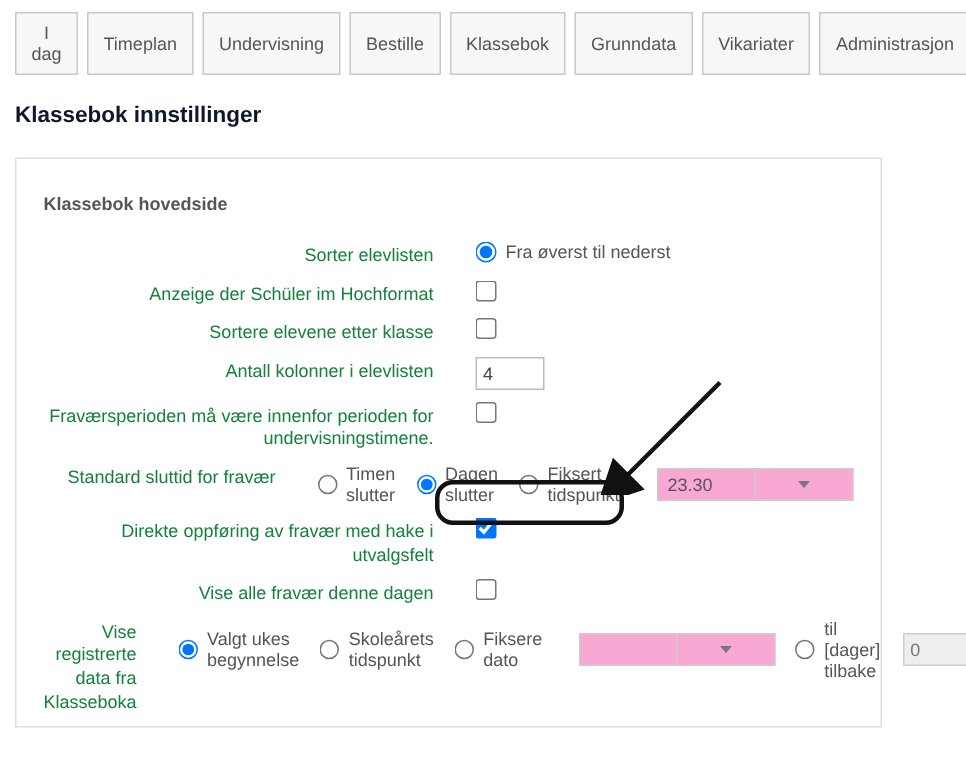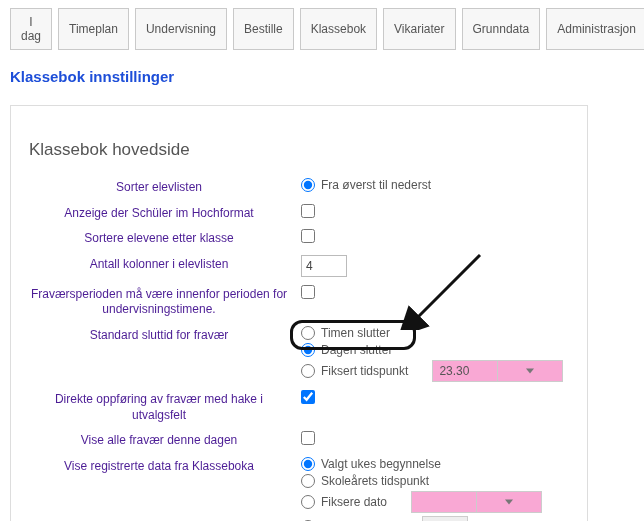--- a/index.html
+++ b/index.html
@@ -1,24 +1,24 @@
 <!DOCTYPE html>
 <html><head>
 <meta charset="utf-8">
 <style>
   html,body{margin:0;padding:0;font-family:"Segoe UI",Arial,sans-serif;font-size:12px;color:#555;background:#fff}
   .page{width:598px;height:521px;box-sizing:border-box;padding:8px 10px;position:relative}
   .tabs{display:flex;gap:6px;margin-bottom:18px}
   .tab{border:1px solid #c9c9c9;background:#f7f7f7;padding:6px 10px;font-size:12px;color:#555;cursor:pointer}
-  h1.title{font-size:15px;font-weight:bold;color:#1d4ed8;margin:0 0 20px 0}
+  h1.title{font-size:15px;font-weight:bold;color:#0f172a;margin:0 0 20px 0}
   .panel{border:1px solid #ddd;padding:18px 18px 0 18px;min-height:380px;box-sizing:border-box}
-  h2.section{font-size:17px;font-weight:normal;color:#555;margin:16px 0 18px 0}
+  h2.section{font-size:12px;font-weight:bold;color:#555;margin:5px 0 18px 0}
   .row{display:flex;align-items:flex-start;margin-bottom:8px}
-  .lbl{width:260px;text-align:center;padding-right:12px;padding-top:2px;line-height:1.3;color:#4c1d95}
-  .ctl{flex:1;display:flex;flex-direction:column;gap:3px}
+  .lbl{width:260px;text-align:right;padding-right:28px;padding-top:2px;line-height:1.3;color:#15803d}
+  .ctl{flex:1;display:flex;flex-direction:row;gap:13px}
   .radio-line{display:flex;align-items:center;gap:6px;position:relative}
   .radio-line label{color:#555}
   input[type=radio],input[type=checkbox]{width:14px;height:14px;margin:0;background:#eee;border:1px solid #bbb}
   input[type=text]{width:36px;height:20px;border:1px solid #bbb;background:#fff;padding:0 4px;font-size:12px;color:#444}
   .combo{display:inline-flex;align-items:center;border:1px solid #ccc;background:#f9a8d4;height:20px}
   .combo span{min-width:52px;padding:0 6px;font-size:12px;color:#555}
   .combo .arrow{width:18px;height:100%;border-left:1px solid #ccc;display:flex;align-items:center;justify-content:center}
   .combo .arrow svg{width:8px;height:6px;fill:#777}
   .text-disabled{background:#eee;color:#777;width:36px;height:20px;border:1px solid #ccc;padding:0 4px;font-size:12px}
   .highlight{position:absolute;border:3px solid #111;border-radius:12px;pointer-events:none}
@@ -28,22 +28,22 @@
 <body>
 
 <div class="page">
 
   <div class="tabs">
     <button class="tab">I dag</button>
     <button class="tab">Timeplan</button>
     <button class="tab">Undervisning</button>
     <button class="tab">Bestille</button>
     <button class="tab">Klassebok</button>
+    <button class="tab">Grunndata</button>
     <button class="tab">Vikariater</button>
-    <button class="tab">Grunndata</button>
     <button class="tab">Administrasjon</button>
   </div>
 
   <h1 class="title">Klassebok innstillinger</h1>
 
   <div class="panel">
     <h2 class="section">Klassebok hovedside</h2>
 
     <div class="row">
       <div class="lbl">Sorter elevlisten</div>

